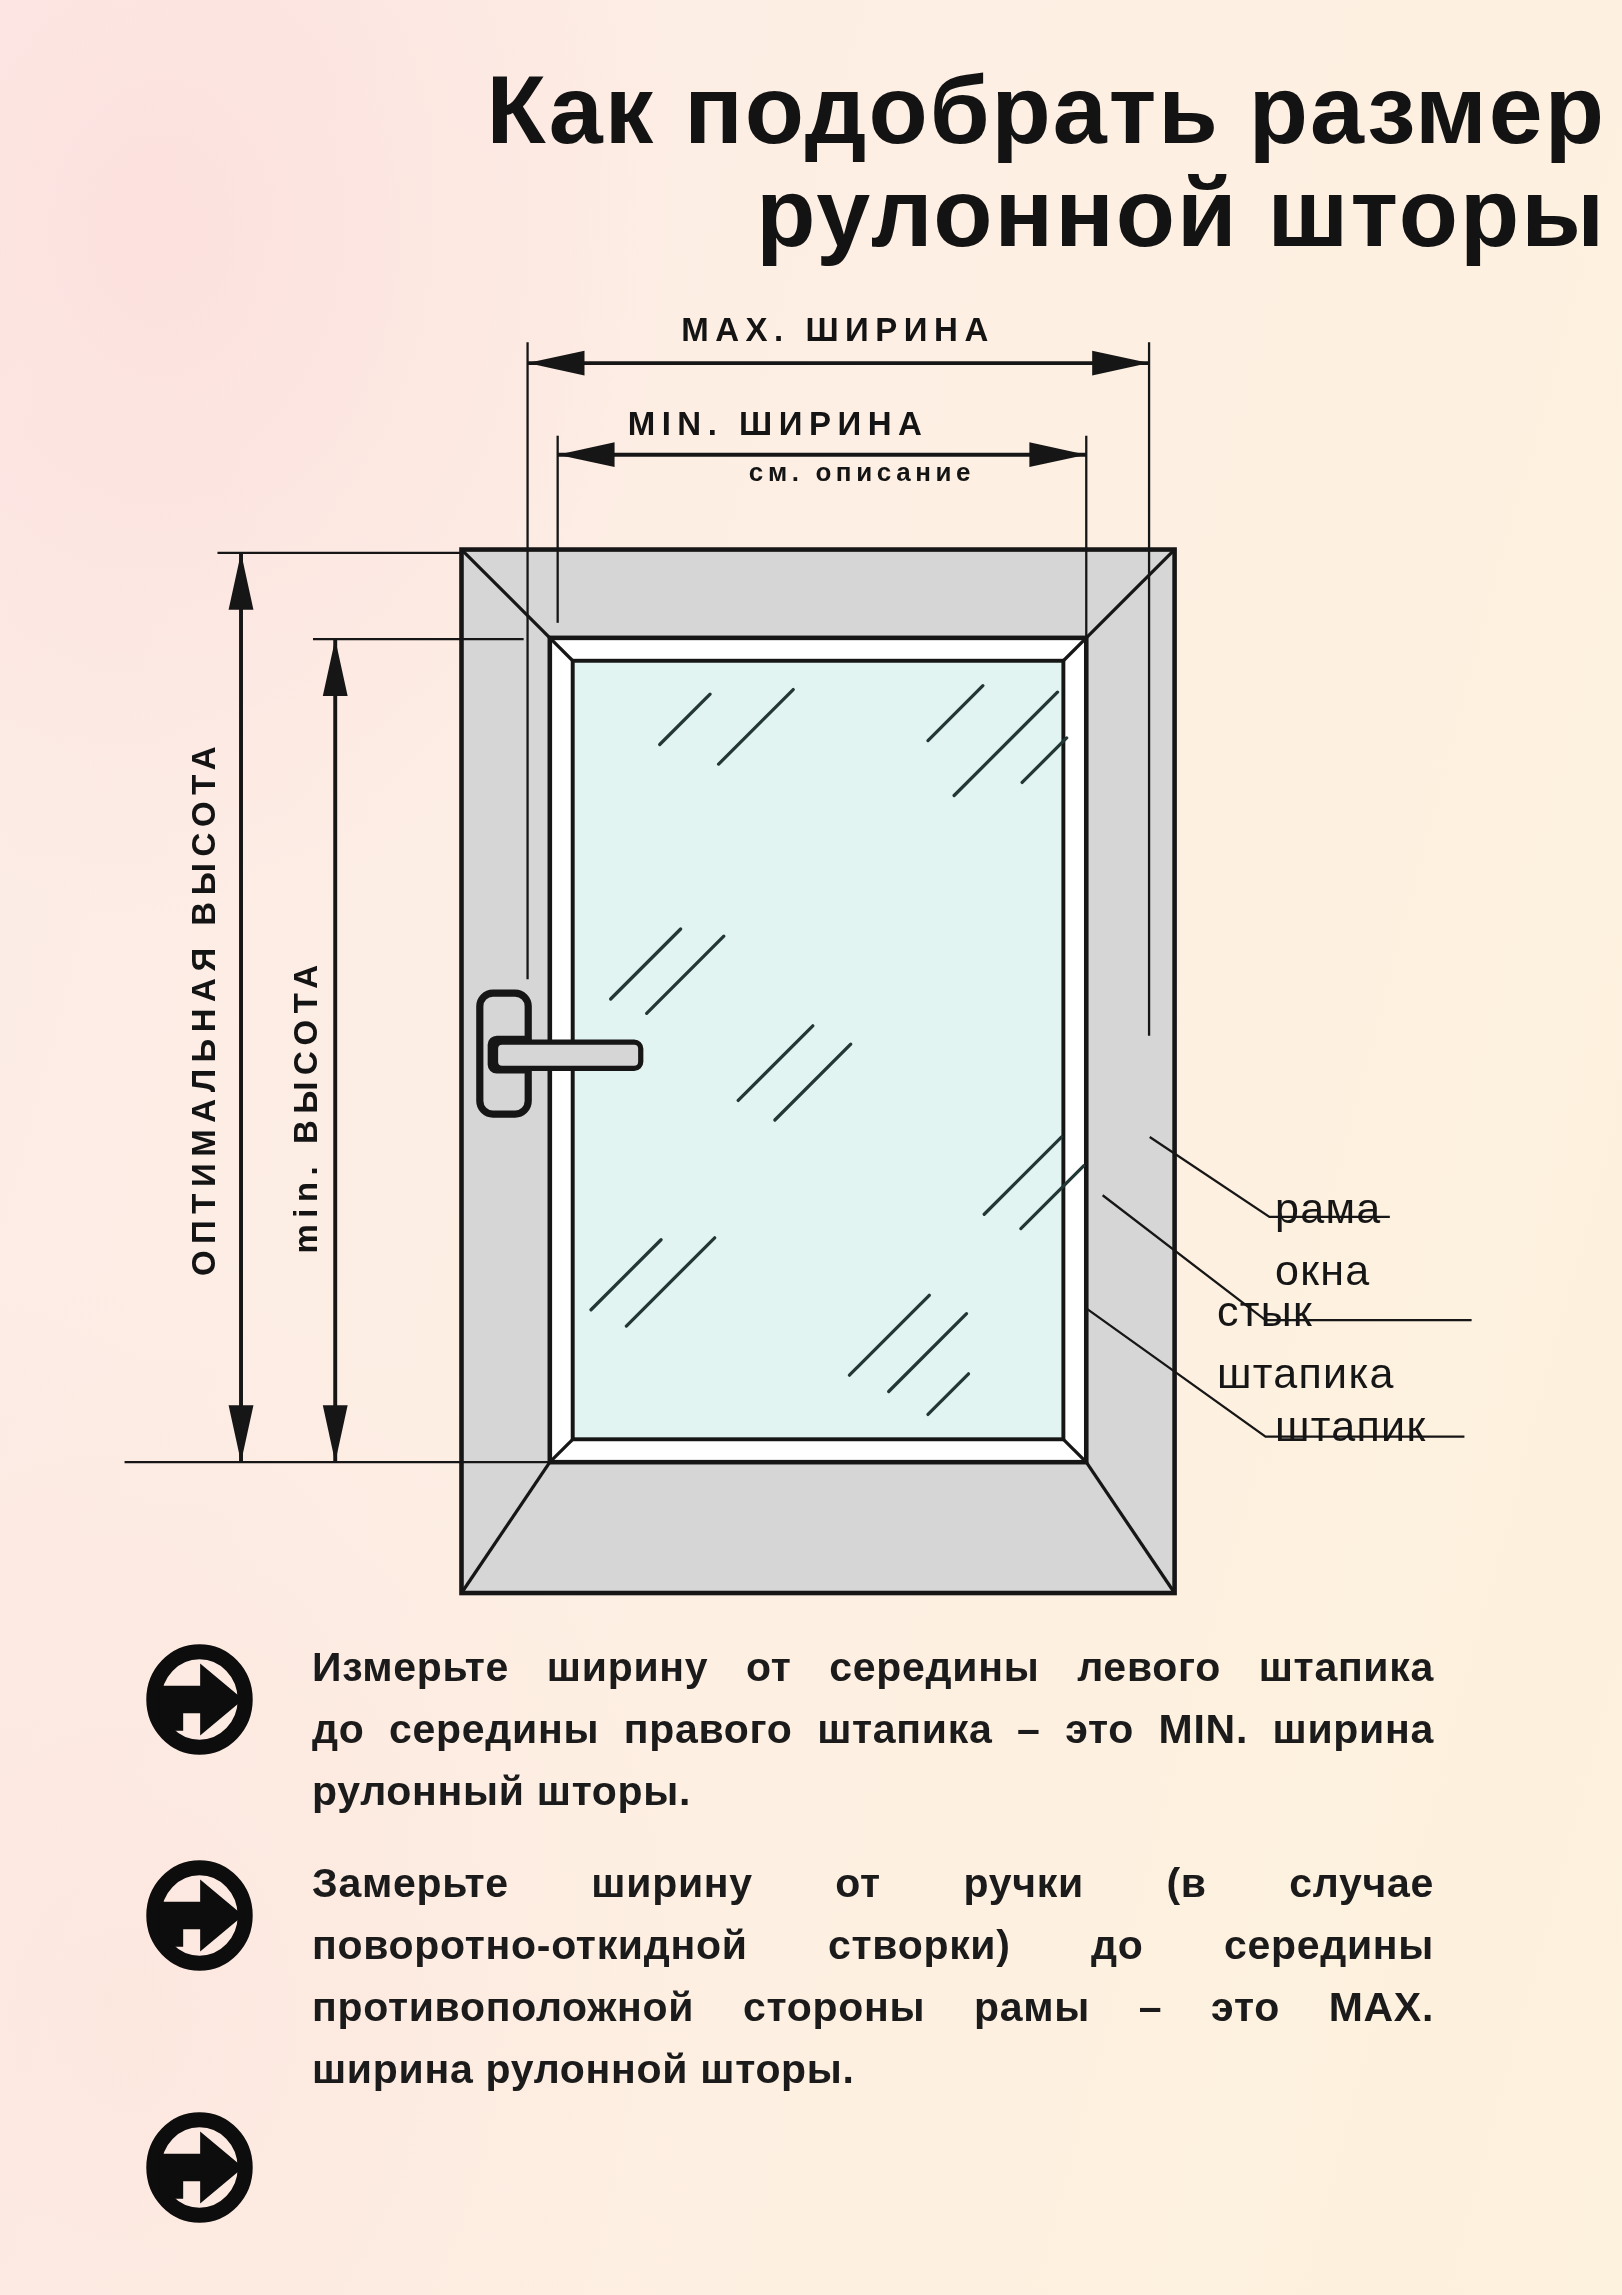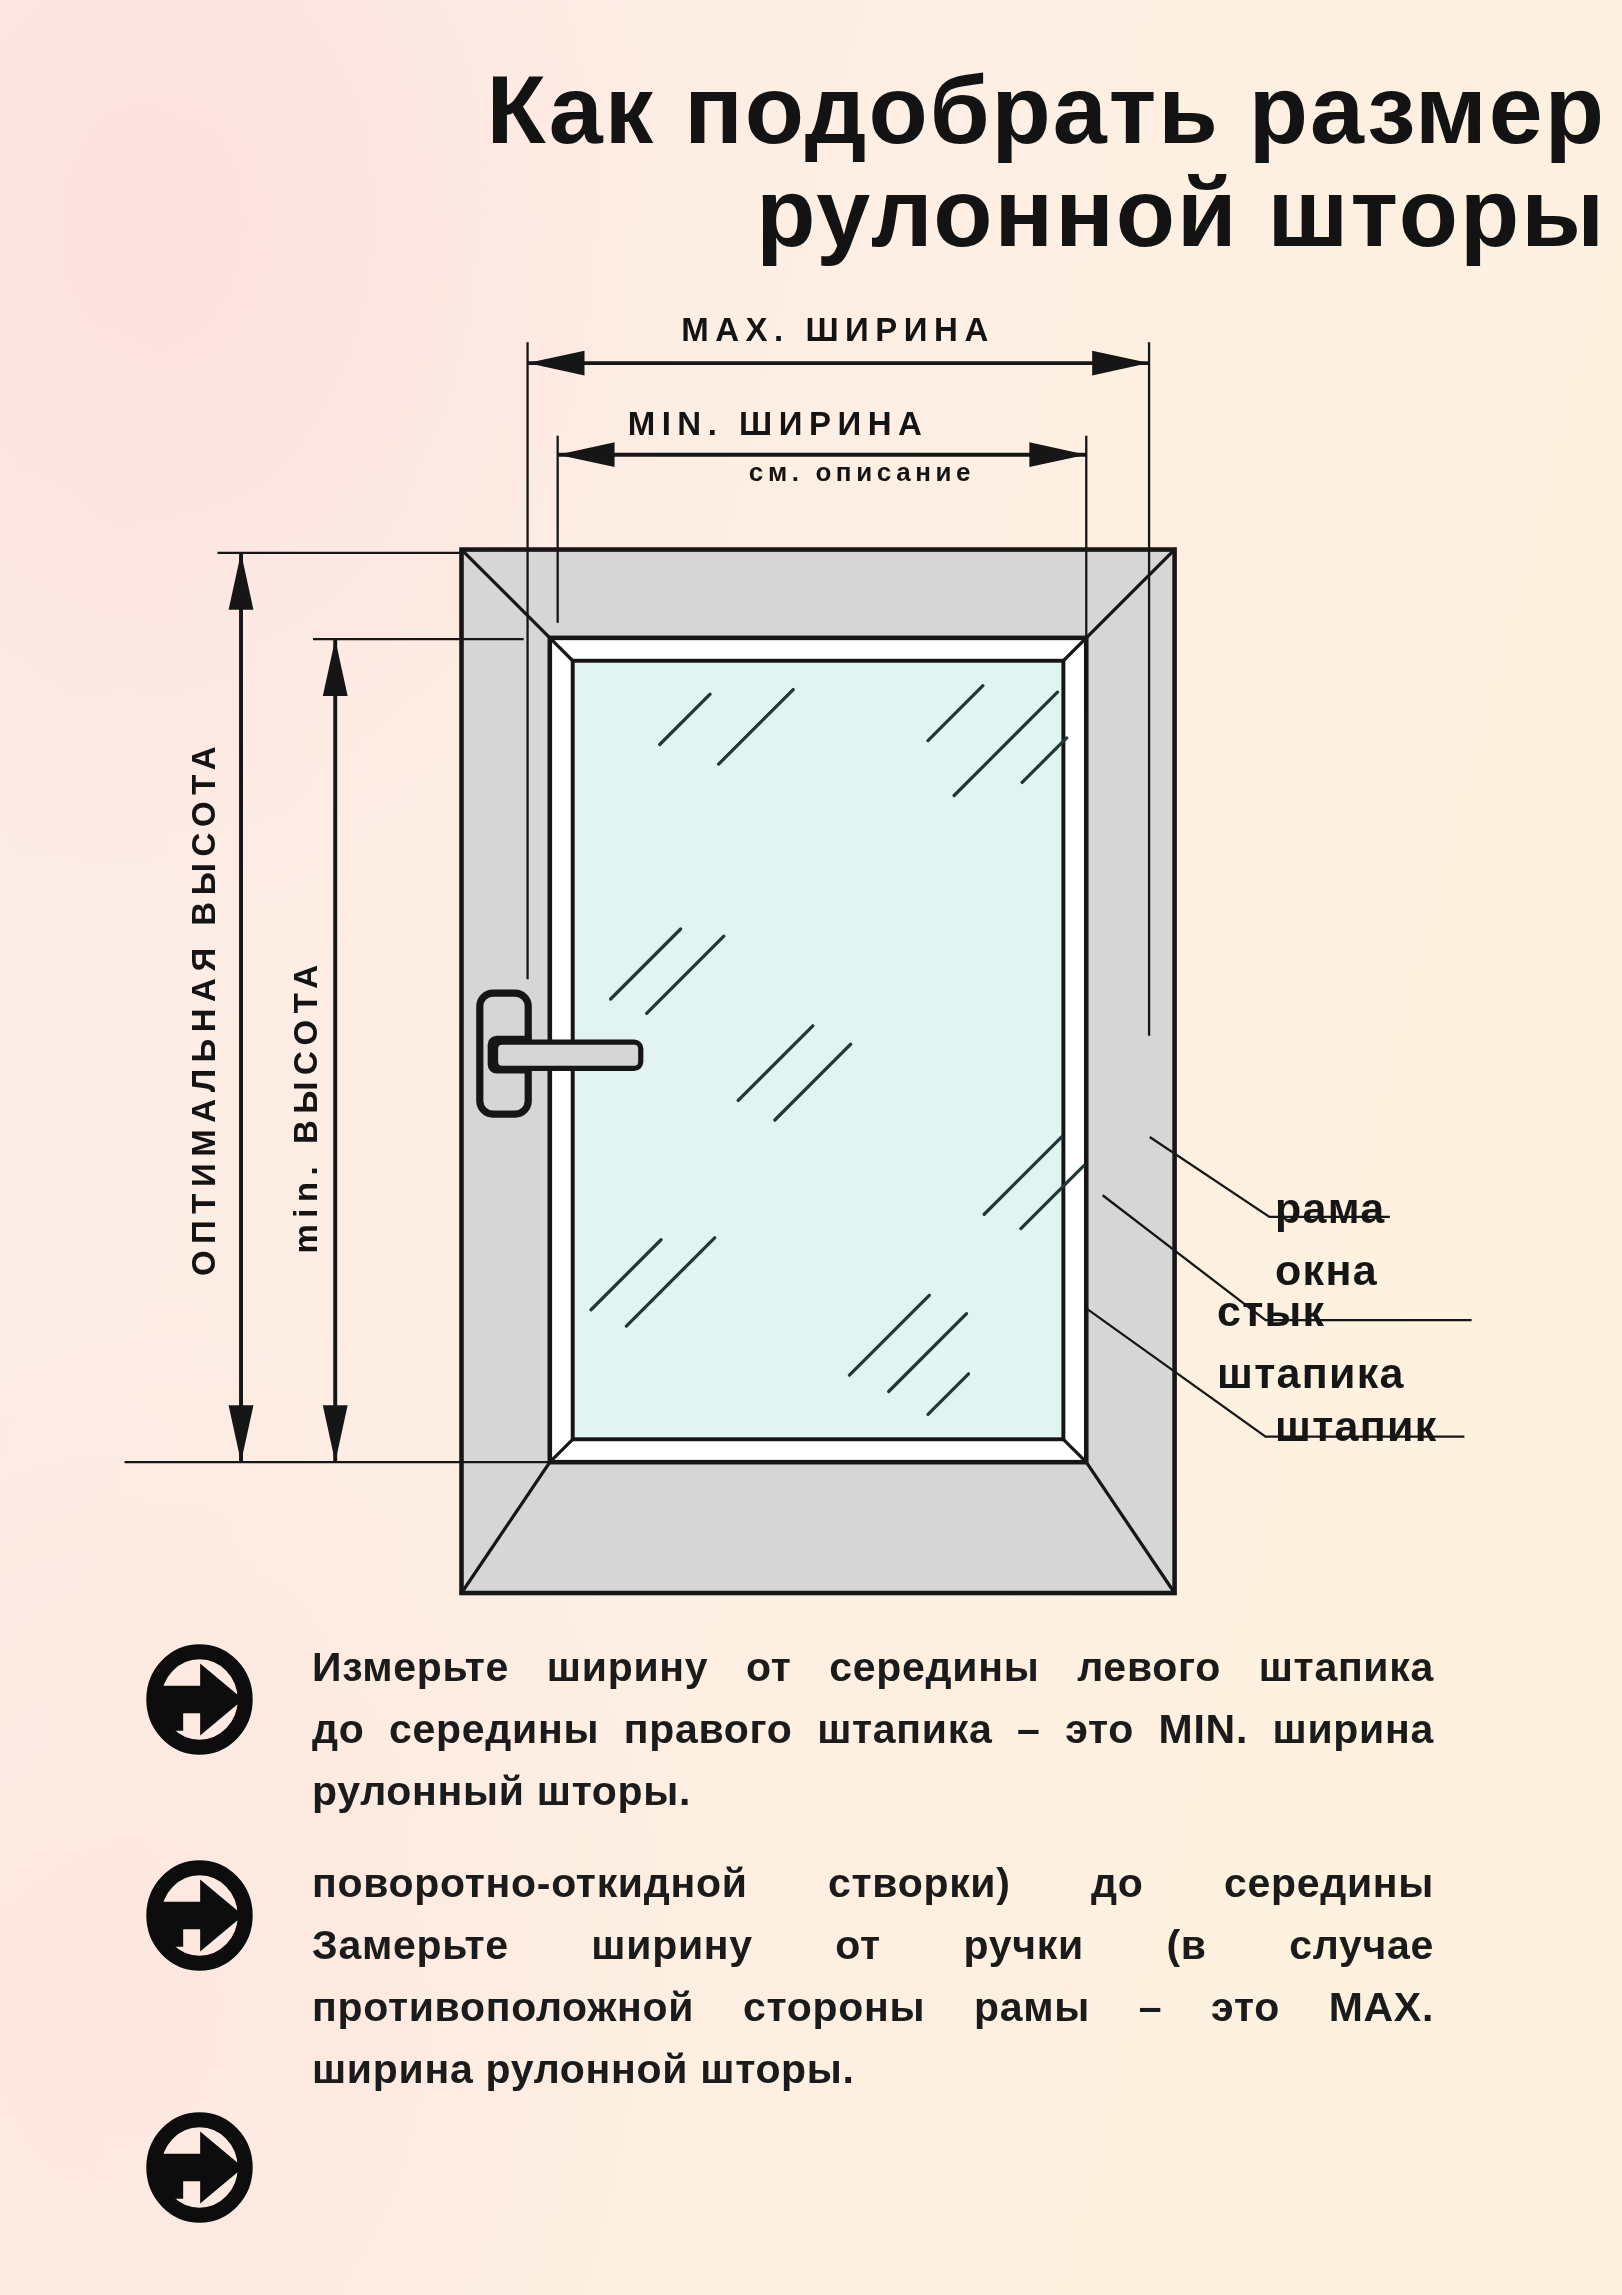--- a/index.html
+++ b/index.html
@@ -49,21 +49,21 @@
     white-space: nowrap;
     color: #141414;
   }
   .dim-label.small { font-size: 26px; font-weight: 600; letter-spacing: 4.6px; }
   .dim-label.vert  { transform: translate(-50%, -50%) rotate(-90deg); }
 
   .callout {
     position: absolute;
     font-size: 43px;
     line-height: 41px;
-    font-weight: 700;
+    font-weight: 400;
     letter-spacing: 1.3px;
     white-space: nowrap;
     color: #161616;
   }
 
   .instr-row {
     position: absolute;
     left: 145px;
     display: flex;
     align-items: flex-start;
@@ -199,22 +199,22 @@
       <span class="line">рулонный шторы.</span>
     </p>
   </div>
 
   <div class="instr-row" style="top:1852px;">
     <svg class="instr-icon" width="109" height="111" viewBox="0 0 166 170">
       <ellipse cx="83" cy="85" rx="70" ry="73" fill="none" stroke="#0d0d0d" stroke-width="23"></ellipse>
       <polygon fill="#0d0d0d" points="22,64 84,64 84,30 150,85 84,140 84,106 58,106 58,133 22,133"></polygon>
     </svg>
     <p class="instr-text">
+      <span class="line just">Замерьте ширину от ручки (в случае</span>
       <span class="line just">поворотно-откидной створки) до середины</span>
-      <span class="line just">Замерьте ширину от ручки (в случае</span>
       <span class="line just">противоположной стороны рамы – это MAX.</span>
       <span class="line">ширина рулонной шторы.</span>
     </p>
   </div>
 
   <div class="instr-row" style="top:2104px;">
     <svg class="instr-icon" width="109" height="111" viewBox="0 0 166 170">
       <ellipse cx="83" cy="85" rx="70" ry="73" fill="none" stroke="#0d0d0d" stroke-width="23"></ellipse>
       <polygon fill="#0d0d0d" points="22,64 84,64 84,30 150,85 84,140 84,106 58,106 58,133 22,133"></polygon>
     </svg>

